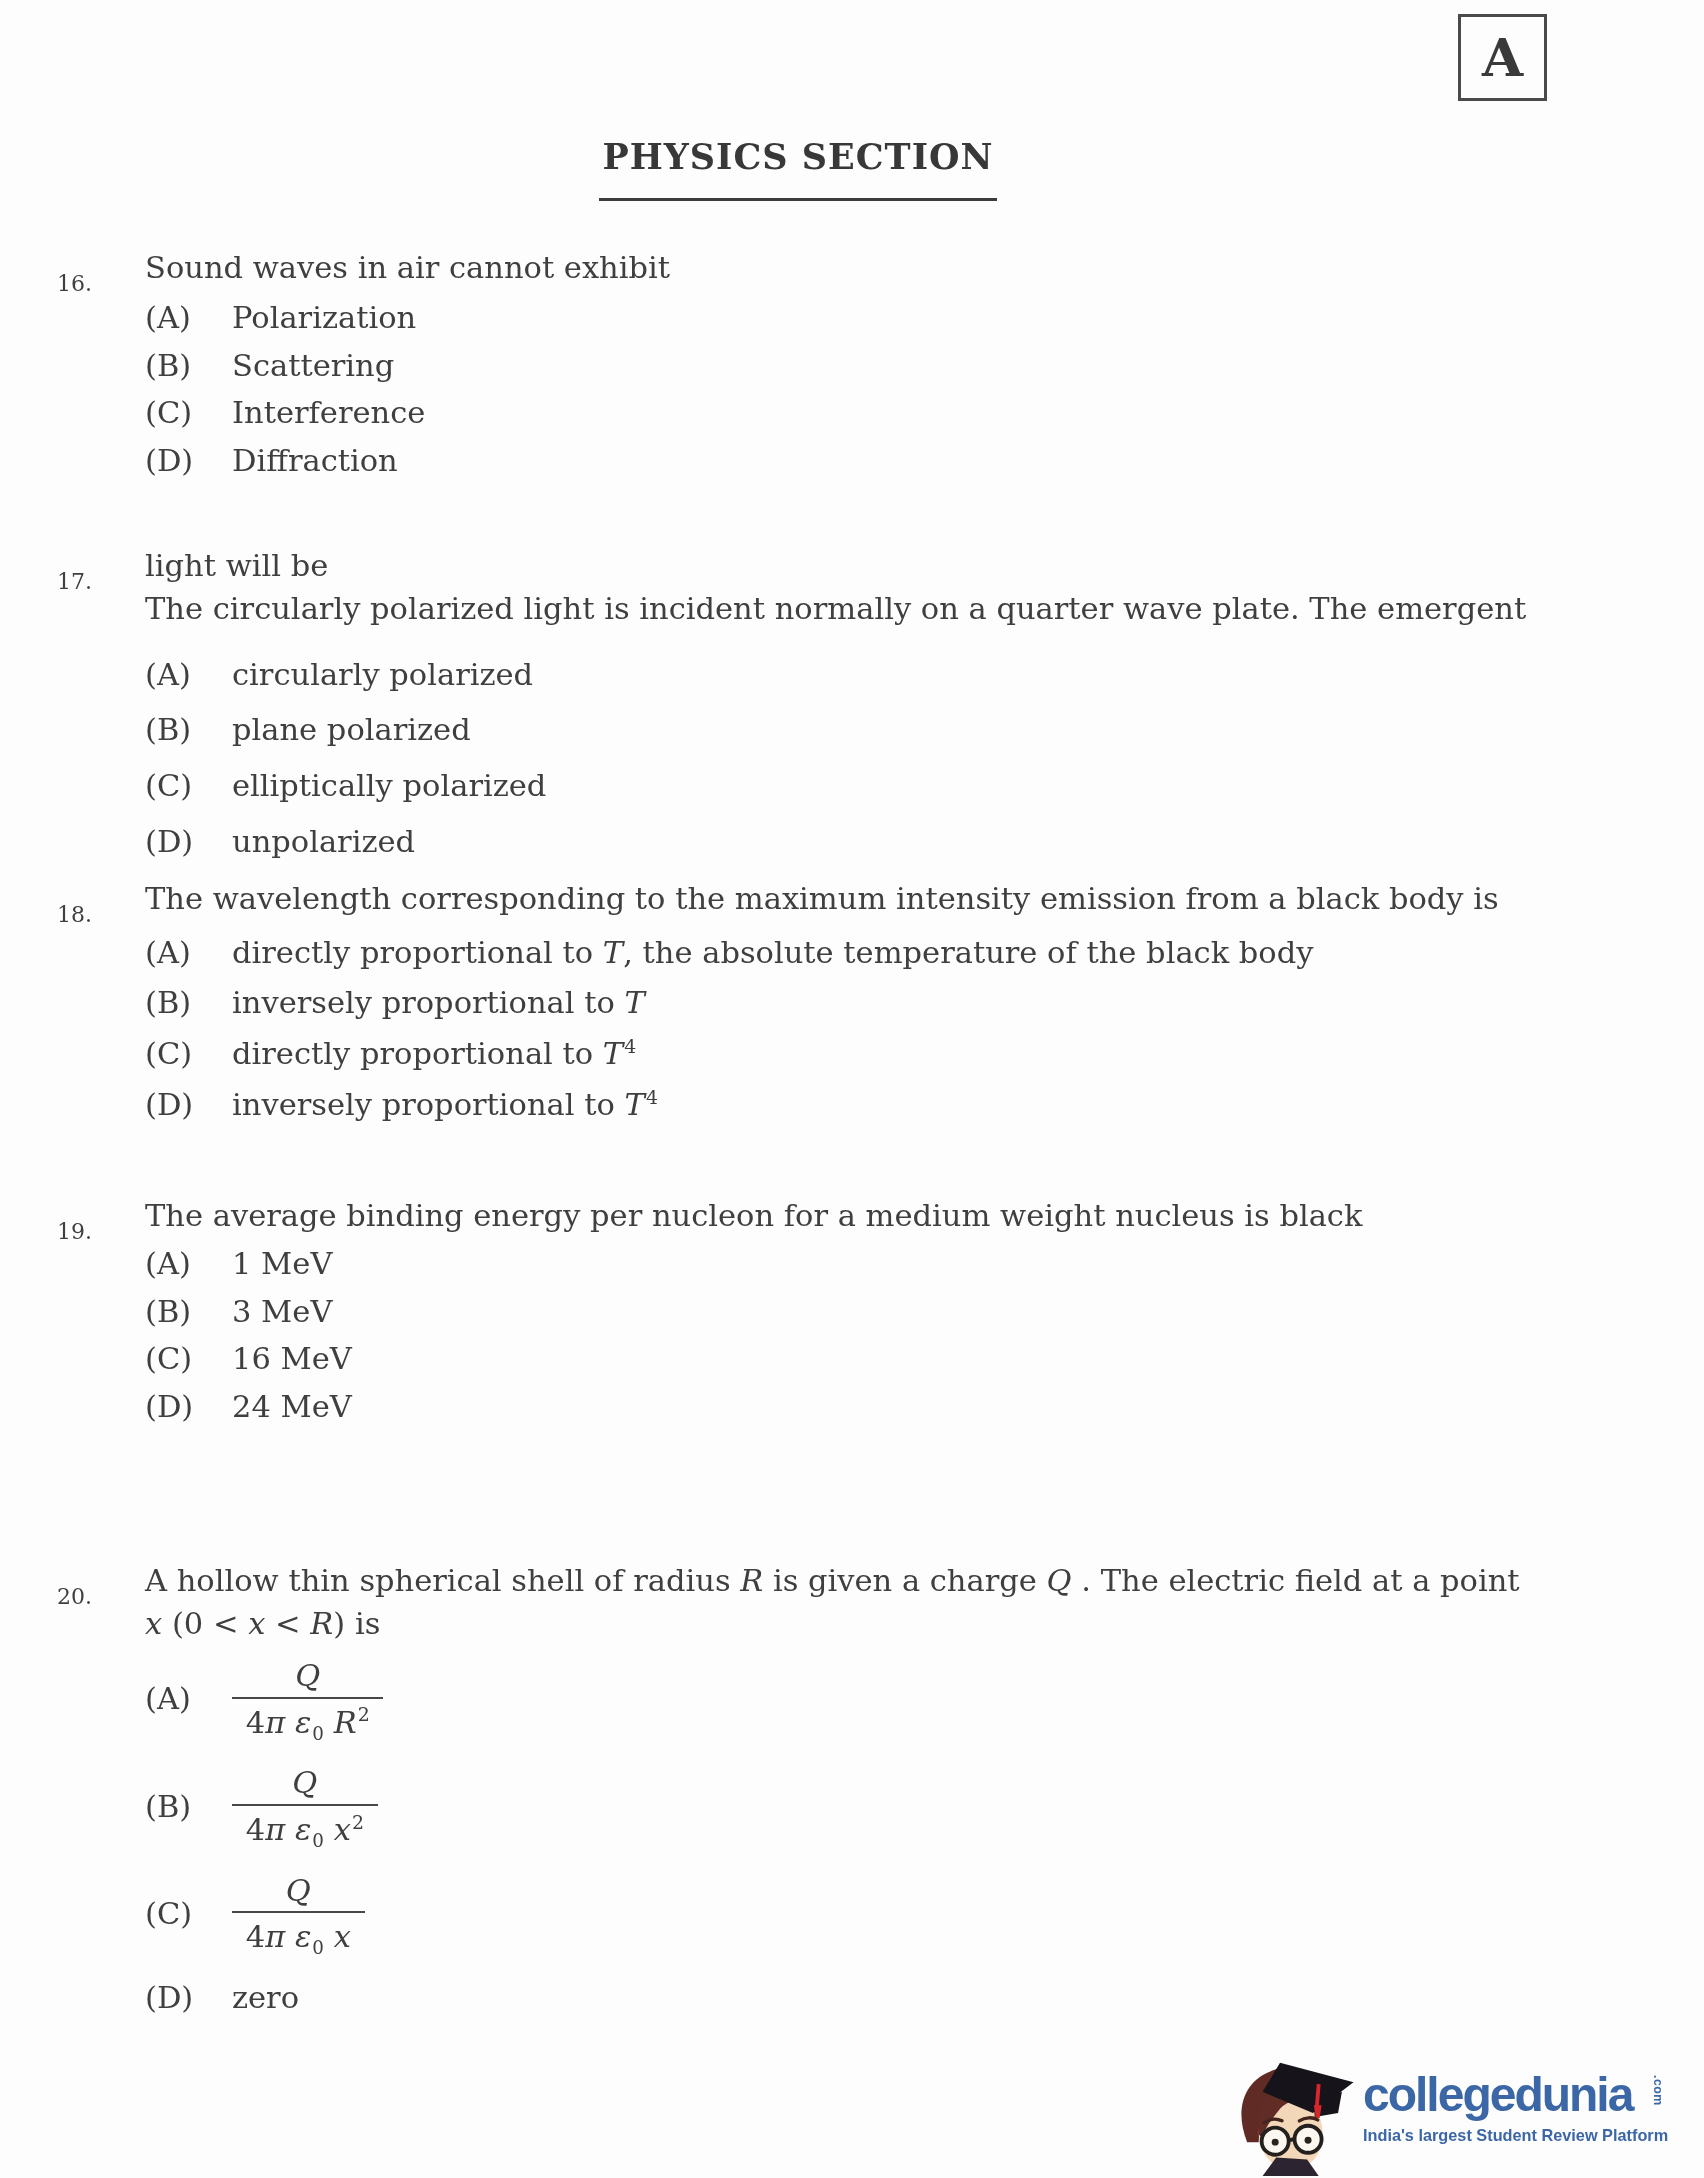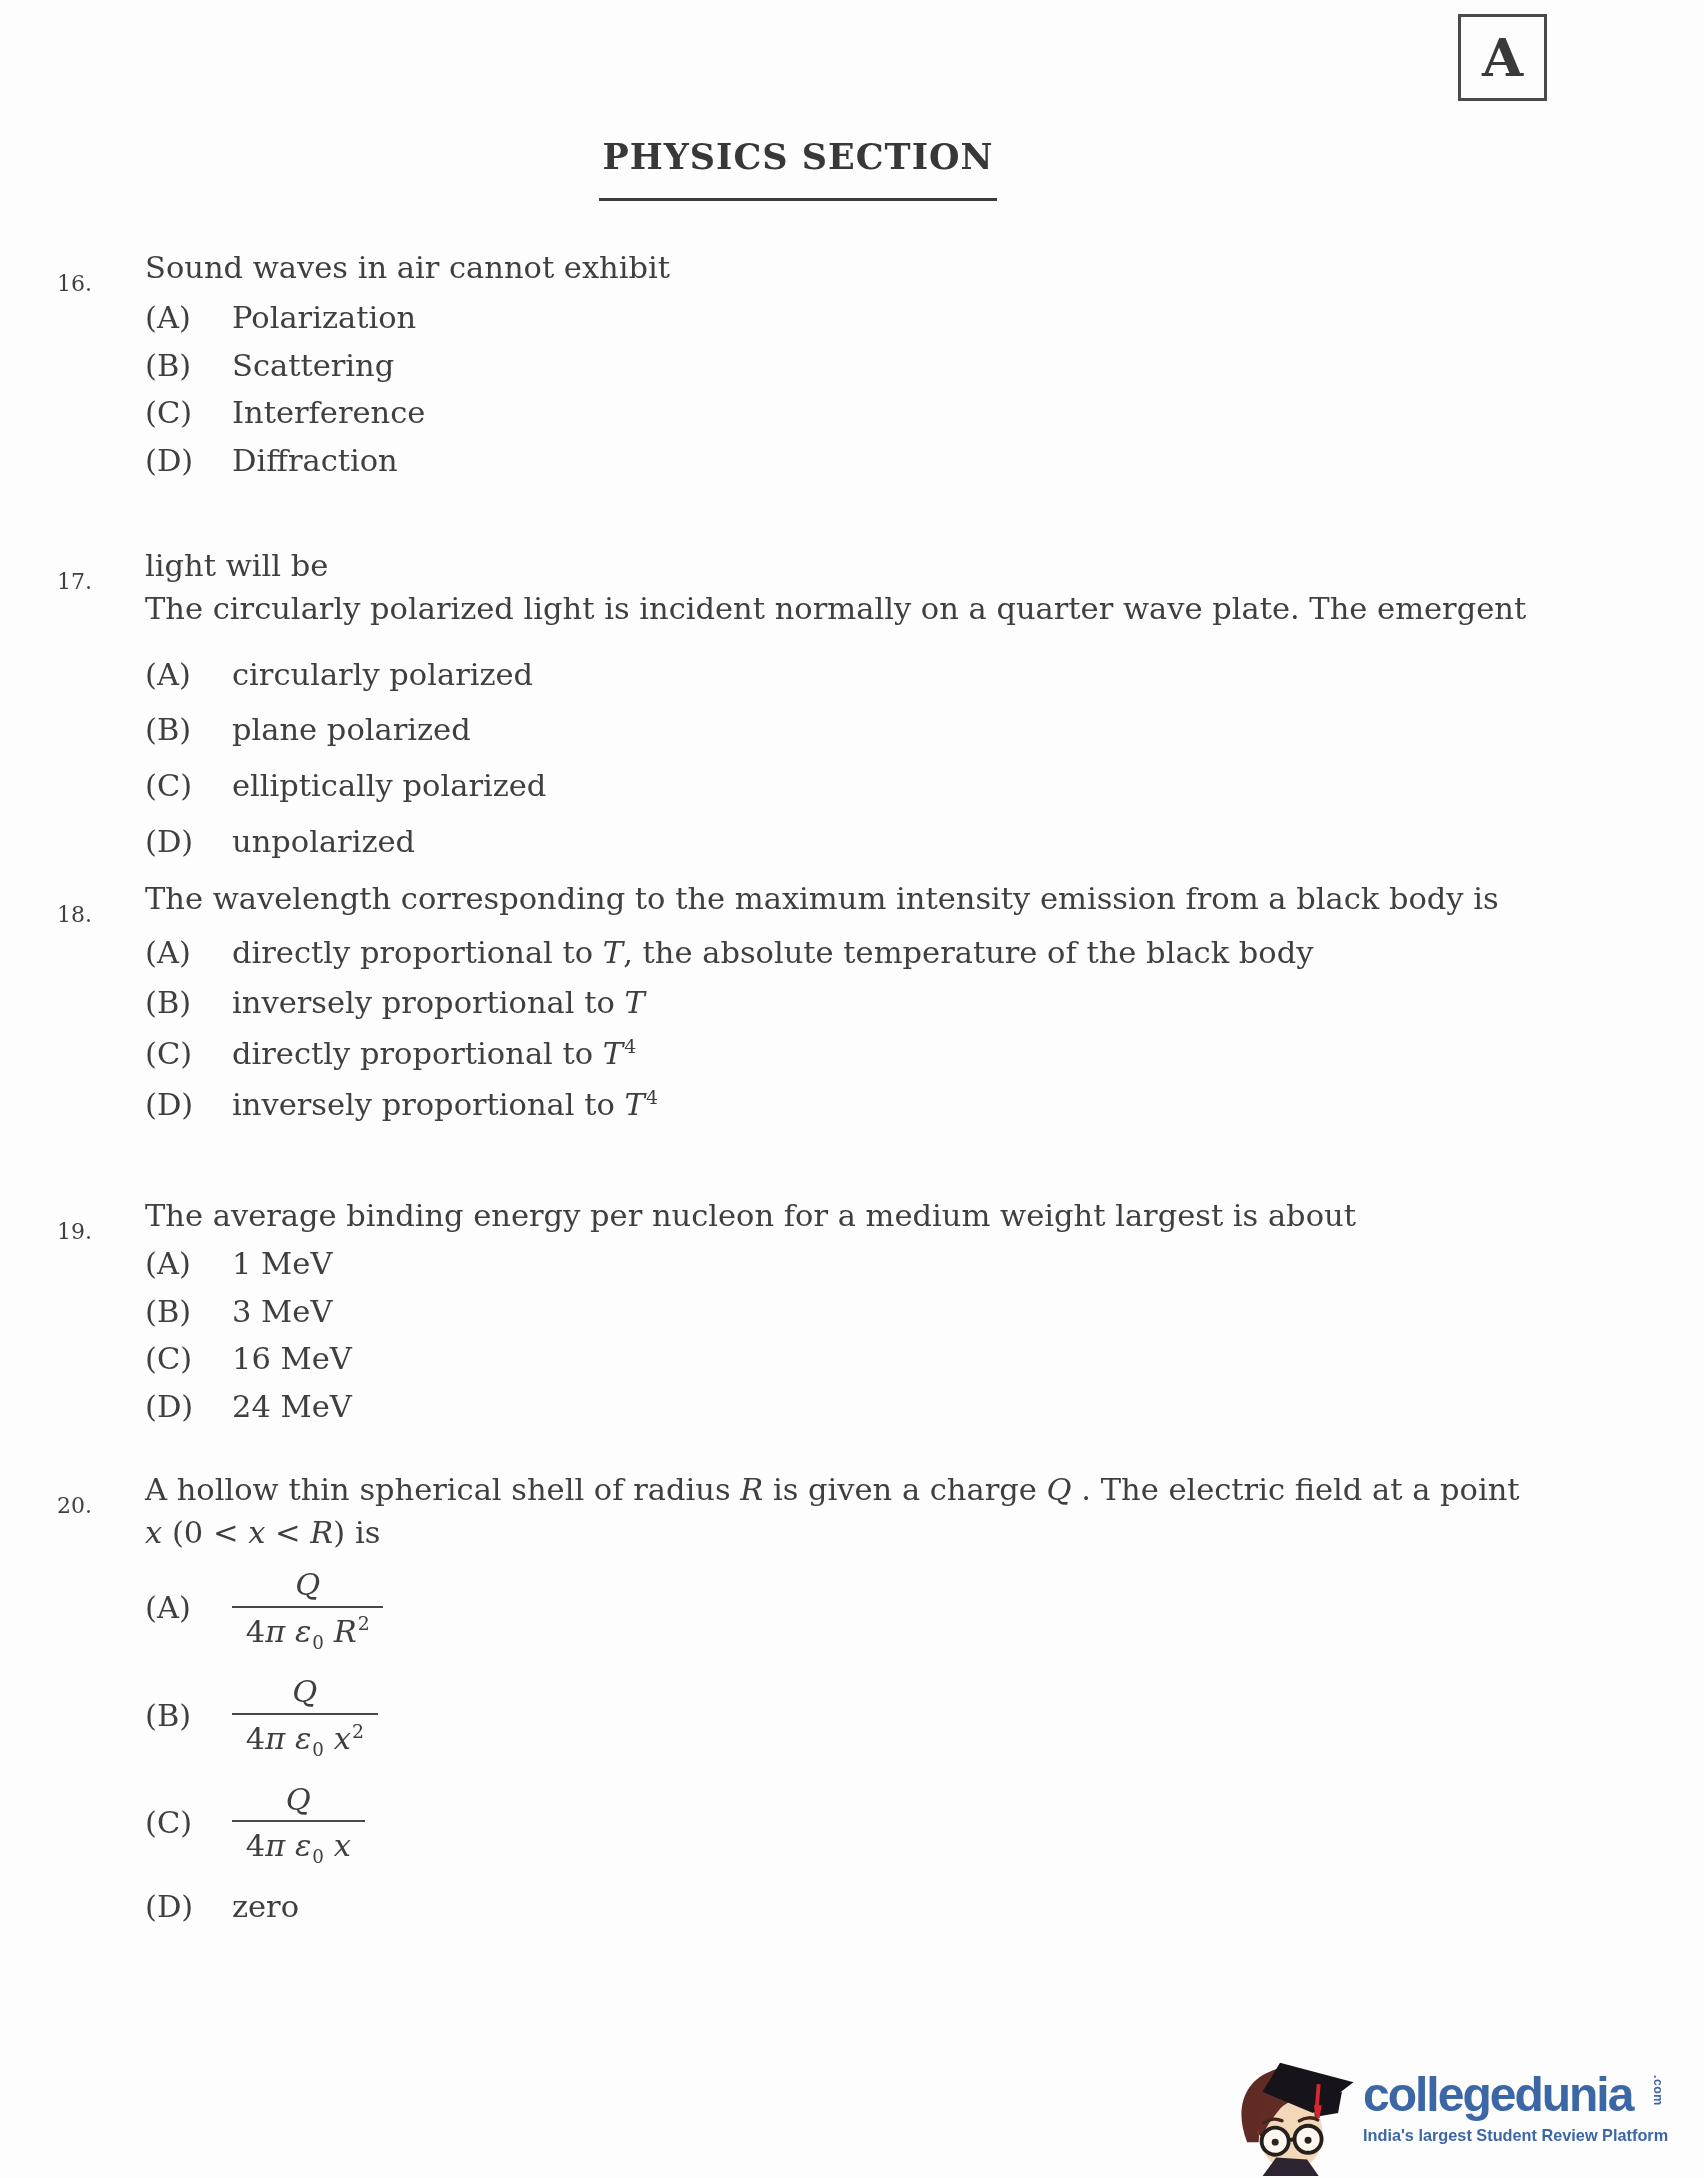--- a/index.html
+++ b/index.html
@@ -22,21 +22,21 @@
     display:inline-block;font-size:35px;font-weight:bold;letter-spacing:1px;
     border-bottom:3.9px solid #3c3c3c;padding:0 3px 21px;color:#383838;
   }
 
   
   .question{position:absolute;left:57px;right:39px;display:flex;}
   #q16{top:246px}
   #q17{top:544px}
   #q18{top:877px}
   #q19{top:1194px}
-  #q20{top:1468px}
+  #q20{top:1559px}
   .q-num{flex:0 0 88px;font-size:22px;line-height:43px;margin-top:16px;}
   .q-body{flex:1;min-width:0;}
   .stem-line{font-size:30.5px;line-height:43px;white-space:nowrap;}
   .opt{display:flex;font-size:30.5px;line-height:33px;align-items:flex-start;}
   .opt-label{flex:0 0 87px;}
   .opt-text{flex:1;min-width:0;white-space:nowrap;}
   #q16 .q-opts{margin-top:11.8px}  #q16 .opt{margin-bottom:14.8px}
   #q17 .q-opts{margin-top:27.6px}  #q17 .opt{margin-bottom:22.7px}
   #q18 .q-opts{margin-top:15.8px}  #q18 .opt{margin-bottom:17.7px}
   #q19 .q-opts{margin-top:9.9px}  #q19 .opt{margin-bottom:14.8px}
@@ -156,21 +156,21 @@
             <span class="opt-text">inversely proportional to <i class="mvar">T</i><sup class="msup">4</sup></span>
           </div>
         </div>
     </div>
   </section>
 
   <section class="question" id="q19">
     <div class="q-num">19.</div>
     <div class="q-body">
       <div class="q-stem">
-          <div class="stem-line">The average binding energy per nucleon for a medium weight largest is about</div>
+          <div class="stem-line">The average binding energy per nucleon for a medium weight nucleus is black</div>
         </div>
       <div class="q-opts">
           <div class="opt">
             <span class="opt-label">(A)</span>
             <span class="opt-text">1 MeV</span>
           </div>
           <div class="opt">
             <span class="opt-label">(B)</span>
             <span class="opt-text">3 MeV</span>
           </div>

